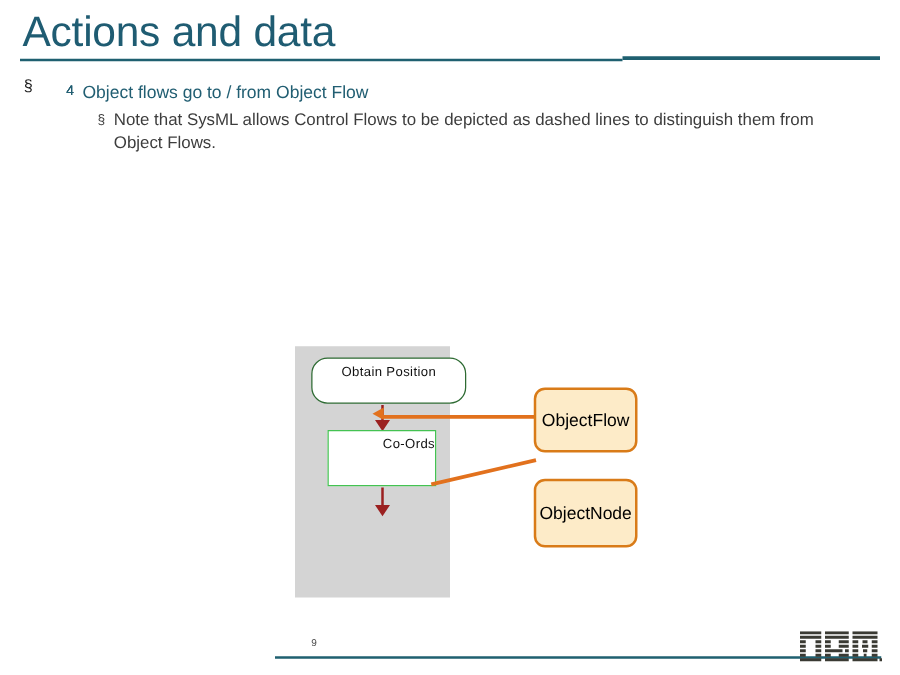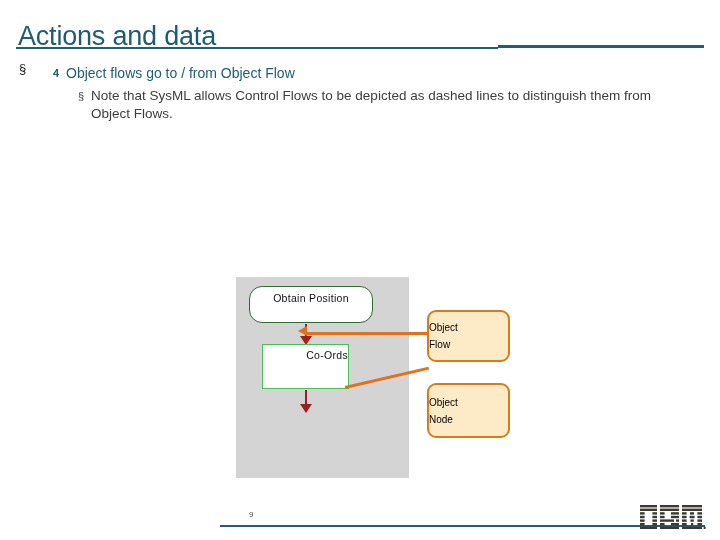--- a/index.html
+++ b/index.html
@@ -19,22 +19,22 @@
     inset: 0;
     width: 720px;
     height: 540px;
     background: #ffffff;
   }
 
   
   .title {
     position: absolute;
     left: 18px;
-    top: 20px;
-    font-size: 27px;
+    top: 10px;
+    font-size: 34px;
     line-height: 32px;
     color: #1F5C72;
     font-family: "Liberation Sans", sans-serif;
     letter-spacing: -0.2px;
     white-space: nowrap;
   }
   .title-rule-thin {
     position: absolute;
     left: 16px;
     top: 47px;
@@ -111,21 +111,21 @@
     color: #3d3d3d;
   }
   .b2-group { margin-top: 5px; }
   .b3-group { margin-top: 4px; }
 
   
   .diagram {
     position: absolute;
     left: 236px;
     top: 277px;
-    width: 173px;
+    width: 124px;
     height: 201px;
     background: #d4d4d4;
   }
   .act-box {
     position: absolute;
     background: #ffffff;
     border: 1px solid #2e6b33;
     border-radius: 13px;
     box-sizing: border-box;
     display: flex;
@@ -188,24 +188,24 @@
   .flow-head-2 { top: 127px; }
 
   
   .callout {
     position: absolute;
     background: #FDEBC8;
     border: 2px solid #D97B18;
     border-radius: 9px;
     box-sizing: border-box;
     display: flex;
-    flex-direction: column;
-    align-items: flex-start;
+    flex-direction: row;
+    align-items: center;
     justify-content: center;
-    font-size: 10px;
+    font-size: 14px;
     line-height: 17px;
     color: #000000;
     font-family: "Liberation Sans", sans-serif;
   }
   .callout-flow {
     left: 427px;
     top: 310px;
     width: 83px;
     height: 52px;
   }

